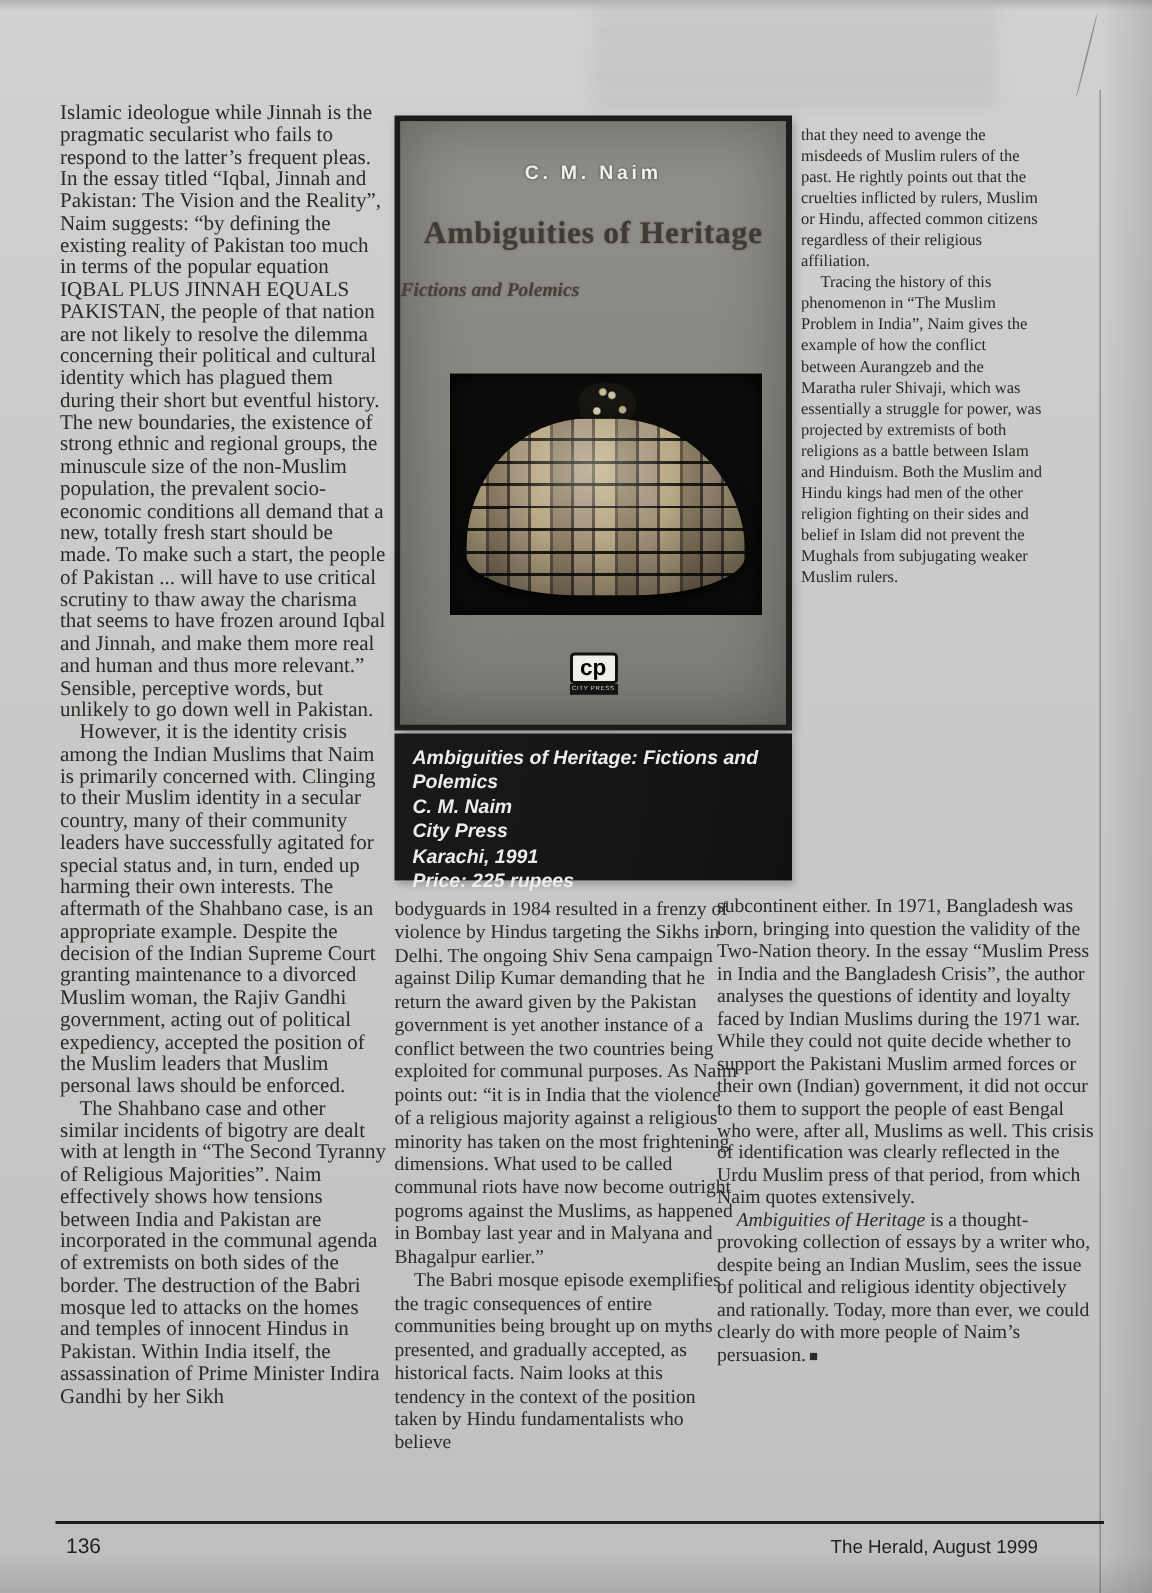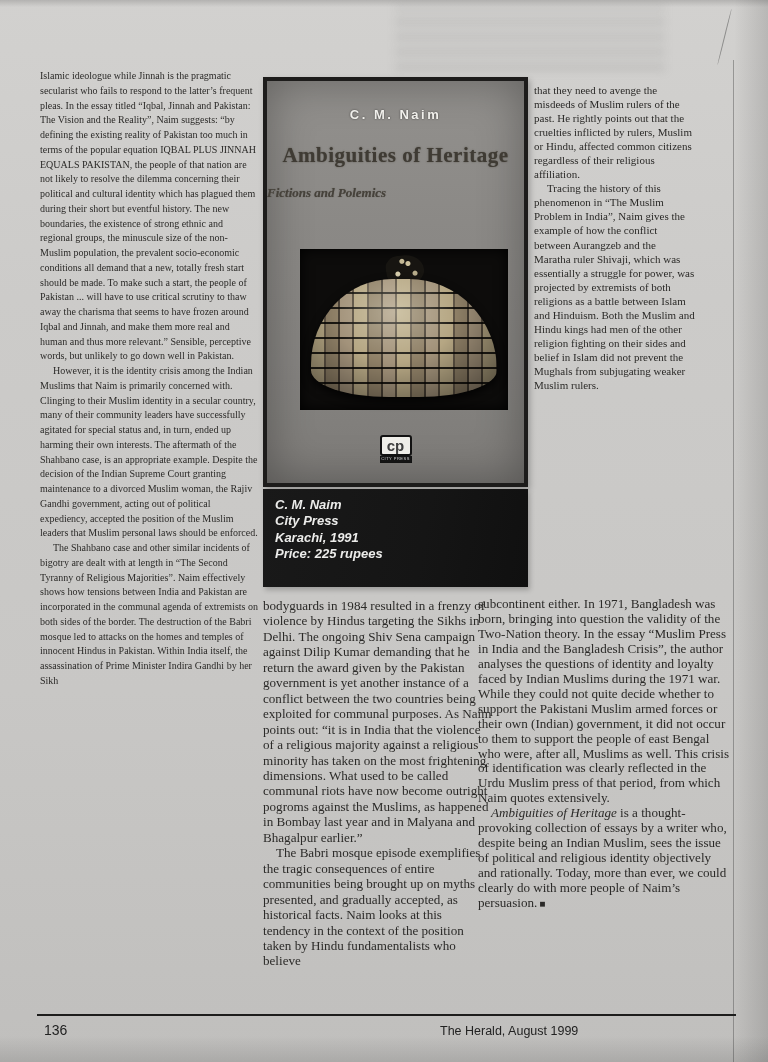--- a/index.html
+++ b/index.html
@@ -19,21 +19,21 @@
     background:rgba(70,70,70,.42);}
   .corner-curl{position:absolute;left:724px;top:8px;width:1px;height:58px;
     background:rgba(70,70,70,.5);transform:rotate(14deg);border-radius:50%;}
   .ghosting{position:absolute;left:395px;top:6px;width:270px;height:64px;
     background:repeating-linear-gradient(0deg,rgba(110,110,110,.20) 0 6px,rgba(0,0,0,0) 6px 15px);
     filter:blur(5px);}
   
   .col{position:absolute;text-align:left;}
   .col p{margin:0;text-indent:13px;}
   .col p.flush{text-indent:0;}
-  .col-left{left:40px;top:69px;width:218px;font-size:10px;line-height:14.75px;}
+  .col-left{left:40px;top:69px;width:218px;font-size:14px;line-height:14.75px;}
   .col-mid-text{left:263px;top:598px;width:229px;font-size:13.1px;line-height:15.45px;}
   .col-right-narrow{left:534px;top:83px;width:161px;font-size:11px;line-height:14.05px;}
   .col-right-wide{left:478px;top:597px;width:254px;font-size:13.1px;line-height:14.95px;}
   .endmark{font-size:10px;letter-spacing:0;margin-left:2px;}
   
   .cover{position:absolute;left:263px;top:77px;width:265px;height:410px;box-sizing:border-box;
     border:4px solid #1d1c1b;
     background:linear-gradient(180deg,#92908d 0%,#8b8986 35%,#858380 70%,#7d7b78 100%);
     box-shadow:inset 0 0 46px rgba(0,0,0,.32), 2px 3px 6px rgba(0,0,0,.25);}
   .cover-author{position:absolute;left:0;top:26px;width:100%;text-align:center;
@@ -58,37 +58,37 @@
     background:
       radial-gradient(circle at 30% 60%,#d8cfae 2px,rgba(0,0,0,0) 3px),
       radial-gradient(circle at 60% 30%,#cbc09c 2px,rgba(0,0,0,0) 3px),
       radial-gradient(circle at 75% 65%,#b8ad8c 2px,rgba(0,0,0,0) 3px),
       radial-gradient(circle at 45% 20%,#c4b995 2px,rgba(0,0,0,0) 3px),
       #171511;
     border-radius:40% 60% 50% 50%;transform:rotate(-8deg);}
   .cover-logo{position:absolute;left:50%;bottom:20px;transform:translateX(-50%);width:32px;}
   .logo-box{background:#efeee9;border:2px solid #121212;border-radius:3px;
     font-family:"Liberation Sans",sans-serif;font-weight:bold;font-size:15px;
-    line-height:17px;text-align:center;color:#404040;}
+    line-height:17px;text-align:center;color:#000000;}
   .logo-sub{background:#141414;color:#d8d8d8;font-family:"Liberation Sans",sans-serif;
     font-size:4px;line-height:6px;text-align:center;letter-spacing:.5px;
     border:1px solid #121212;border-top:none;}
   
   .caption{position:absolute;left:263px;top:489px;width:265px;height:98px;box-sizing:border-box;
     background:linear-gradient(100deg,#191919 0%,#151515 60%,#101010 100%);
     padding:8px 12px 0 12px;
     font-family:"Liberation Sans",sans-serif;font-weight:bold;font-style:italic;
     font-size:13px;line-height:16.4px;color:#ececea;
     box-shadow:2px 3px 5px rgba(0,0,0,.22);}
   .caption .cap-title{margin-bottom:0;}
   
   .footer-rule{position:absolute;left:37px;top:1014px;width:699px;height:2px;background:#1d1d1c;}
   .footer-left{position:absolute;left:44px;top:1022px;font-family:Liberation Sans, sans-serif;
     font-size:14px;color:#222;text-align:right;}
-  .footer-right{position:absolute;left:440px;top:1024px;width:252px;
+  .footer-right{position:absolute;left:440px;top:1024px;width:252px;text-align:right;
     font-family:"Liberation Sans",sans-serif;font-size:12.5px;color:#222;}
 </style>
 </head>
 <body>
 
 <div class="page">
 
   <div class="top-shade"></div>
   <div class="ghosting"></div>
   <div class="right-shade"></div>
@@ -110,20 +110,21 @@
       <div class="dome-finial"></div>
       <div class="dome"></div>
     </div>
     <div class="cover-logo">
       <div class="logo-box">cp</div>
       <div class="logo-sub">CITY PRESS</div>
     </div>
   </div>
 
   <div class="caption">
+    <div class="cap-title">Ambiguities of Heritage: Fictions and Polemics</div>
     <div>C. M. Naim</div>
     <div>City Press</div>
     <div>Karachi, 1991</div>
     <div>Price: 225 rupees</div>
   </div>
 
   <div class="col col-mid-text">
       <p class="flush">bodyguards in 1984 resulted in a frenzy of violence by Hindus targeting the Sikhs in Delhi. The ongoing Shiv Sena campaign against Dilip Kumar demanding that he return the award given by the Pakistan government is yet another instance of a conflict between the two countries being exploited for communal purposes. As Naim points out: “it is in India that the violence of a religious majority against a religious minority has taken on the most frightening dimensions. What used to be called communal riots have now become outright pogroms against the Muslims, as happened in Bombay last year and in Malyana and Bhagalpur earlier.”</p>
       <p>The Babri mosque episode exemplifies the tragic consequences of entire communities being brought up on myths presented, and gradually accepted, as historical facts. Naim looks at this tendency in the context of the position taken by Hindu fundamentalists who believe</p>
     </div>

